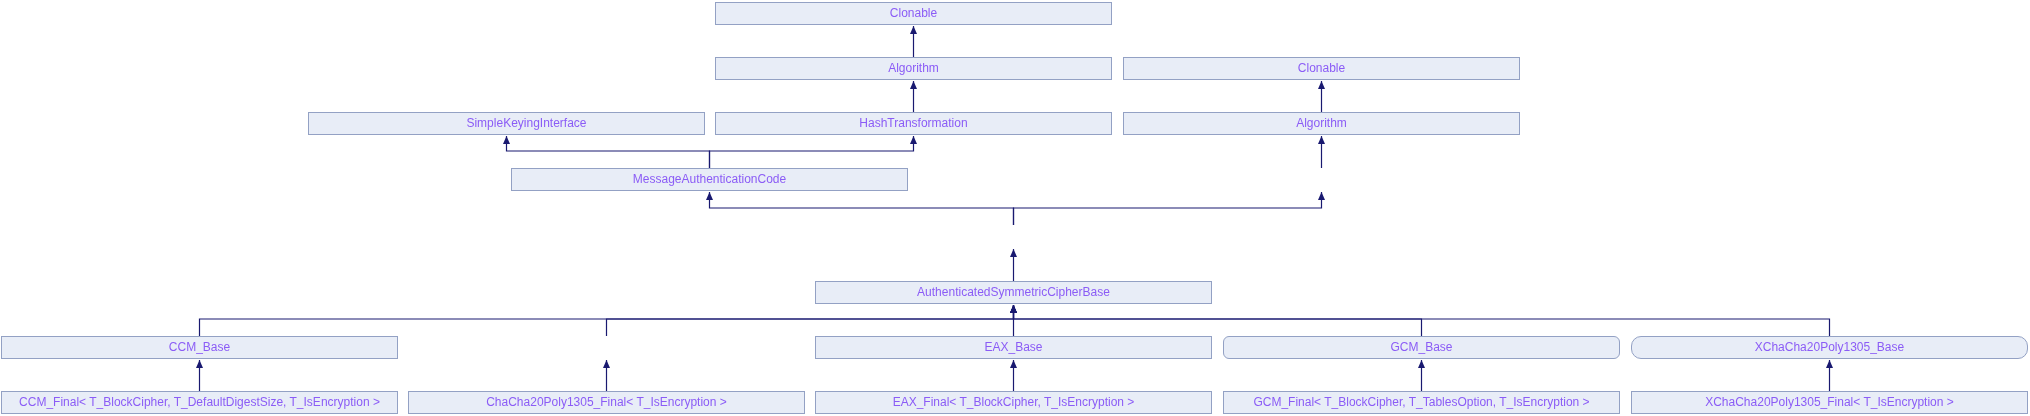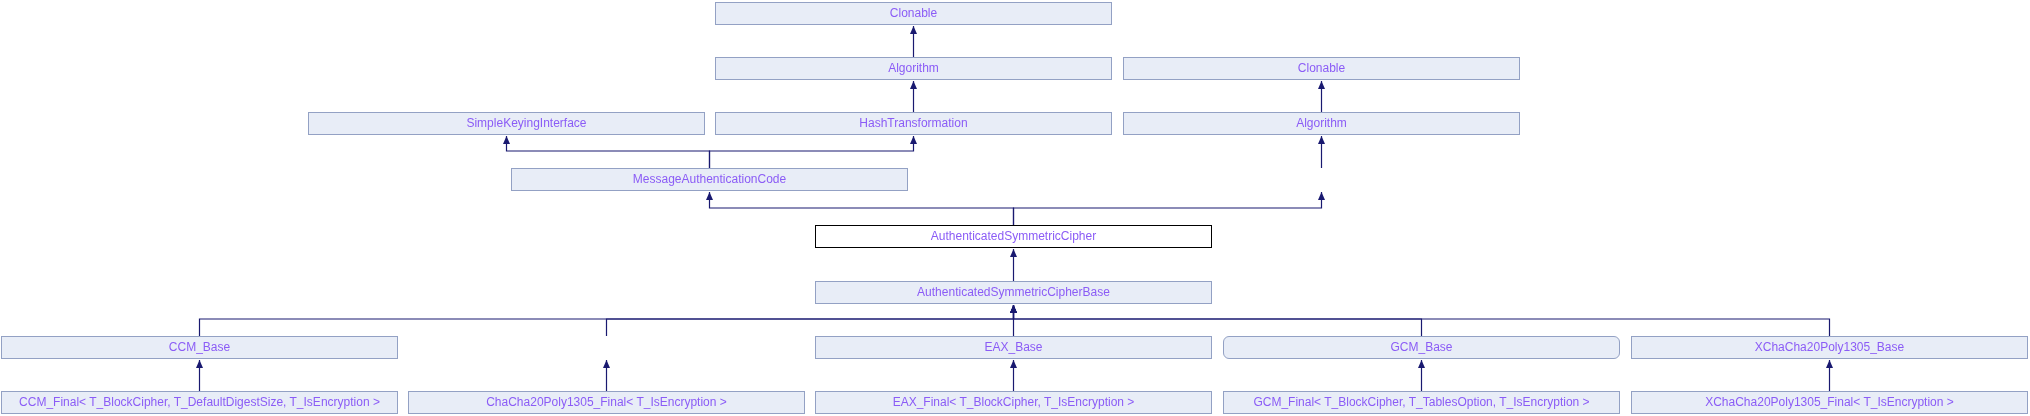--- a/index.html
+++ b/index.html
@@ -48,21 +48,21 @@
   .pos-hash          { left: 715px;  top: 112px; }
   .pos-algorithm2    { left: 1123px; top: 112px; }
   .pos-mac           { left: 511px;  top: 168px; }
   .pos-stream        { left: 1123px; top: 168px; }
   .pos-asc           { left: 815px;  top: 225px; }
   .pos-ascbase       { left: 815px;  top: 281px; }
   .pos-ccm_base      { left: 1px;    top: 336px; }
   .pos-chacha_base   { left: 408px;  top: 336px; }
   .pos-eax_base      { left: 815px;  top: 336px; }
   .pos-gcm_base      { left: 1223px; top: 336px; border-radius: 6px; }
-  .pos-xchacha_base  { left: 1631px; top: 336px; }
+  .pos-xchacha_base  { left: 1631px; top: 336px; border-radius: 10px; }
   .pos-ccm_final     { left: 1px;    top: 391px; }
   .pos-chacha_final  { left: 408px;  top: 391px; }
   .pos-eax_final     { left: 815px;  top: 391px; }
   .pos-gcm_final     { left: 1223px; top: 391px; }
   .pos-xchacha_final { left: 1631px; top: 391px; }
 </style>
 </head>
 <body>
 
 <div class="diagram">
@@ -107,21 +107,20 @@
       <polygon points="1829.5,360 1826,368 1833,368" fill="#191970"></polygon>
     </svg>
 
   <div class="node pos-clonable1">Clonable</div>
   <div class="node pos-algorithm1">Algorithm</div>
   <div class="node pos-clonable2">Clonable</div>
   <div class="node pos-ski">SimpleKeyingInterface</div>
   <div class="node pos-hash">HashTransformation</div>
   <div class="node pos-algorithm2">Algorithm</div>
   <div class="node pos-mac">MessageAuthenticationCode</div>
-  <div class="node current pos-asc">AuthenticatedSymmetricCipher</div>
   <div class="node pos-ascbase">AuthenticatedSymmetricCipherBase</div>
   <div class="node pos-ccm_base">CCM_Base</div>
   <div class="node pos-eax_base">EAX_Base</div>
   <div class="node pos-gcm_base">GCM_Base</div>
   <div class="node pos-xchacha_base">XChaCha20Poly1305_Base</div>
   <div class="node pos-ccm_final">CCM_Final&lt; T_BlockCipher, T_DefaultDigestSize, T_IsEncryption &gt;</div>
   <div class="node pos-chacha_final">ChaCha20Poly1305_Final&lt; T_IsEncryption &gt;</div>
   <div class="node pos-eax_final">EAX_Final&lt; T_BlockCipher, T_IsEncryption &gt;</div>
   <div class="node pos-gcm_final">GCM_Final&lt; T_BlockCipher, T_TablesOption, T_IsEncryption &gt;</div>
   <div class="node pos-xchacha_final">XChaCha20Poly1305_Final&lt; T_IsEncryption &gt;</div>

